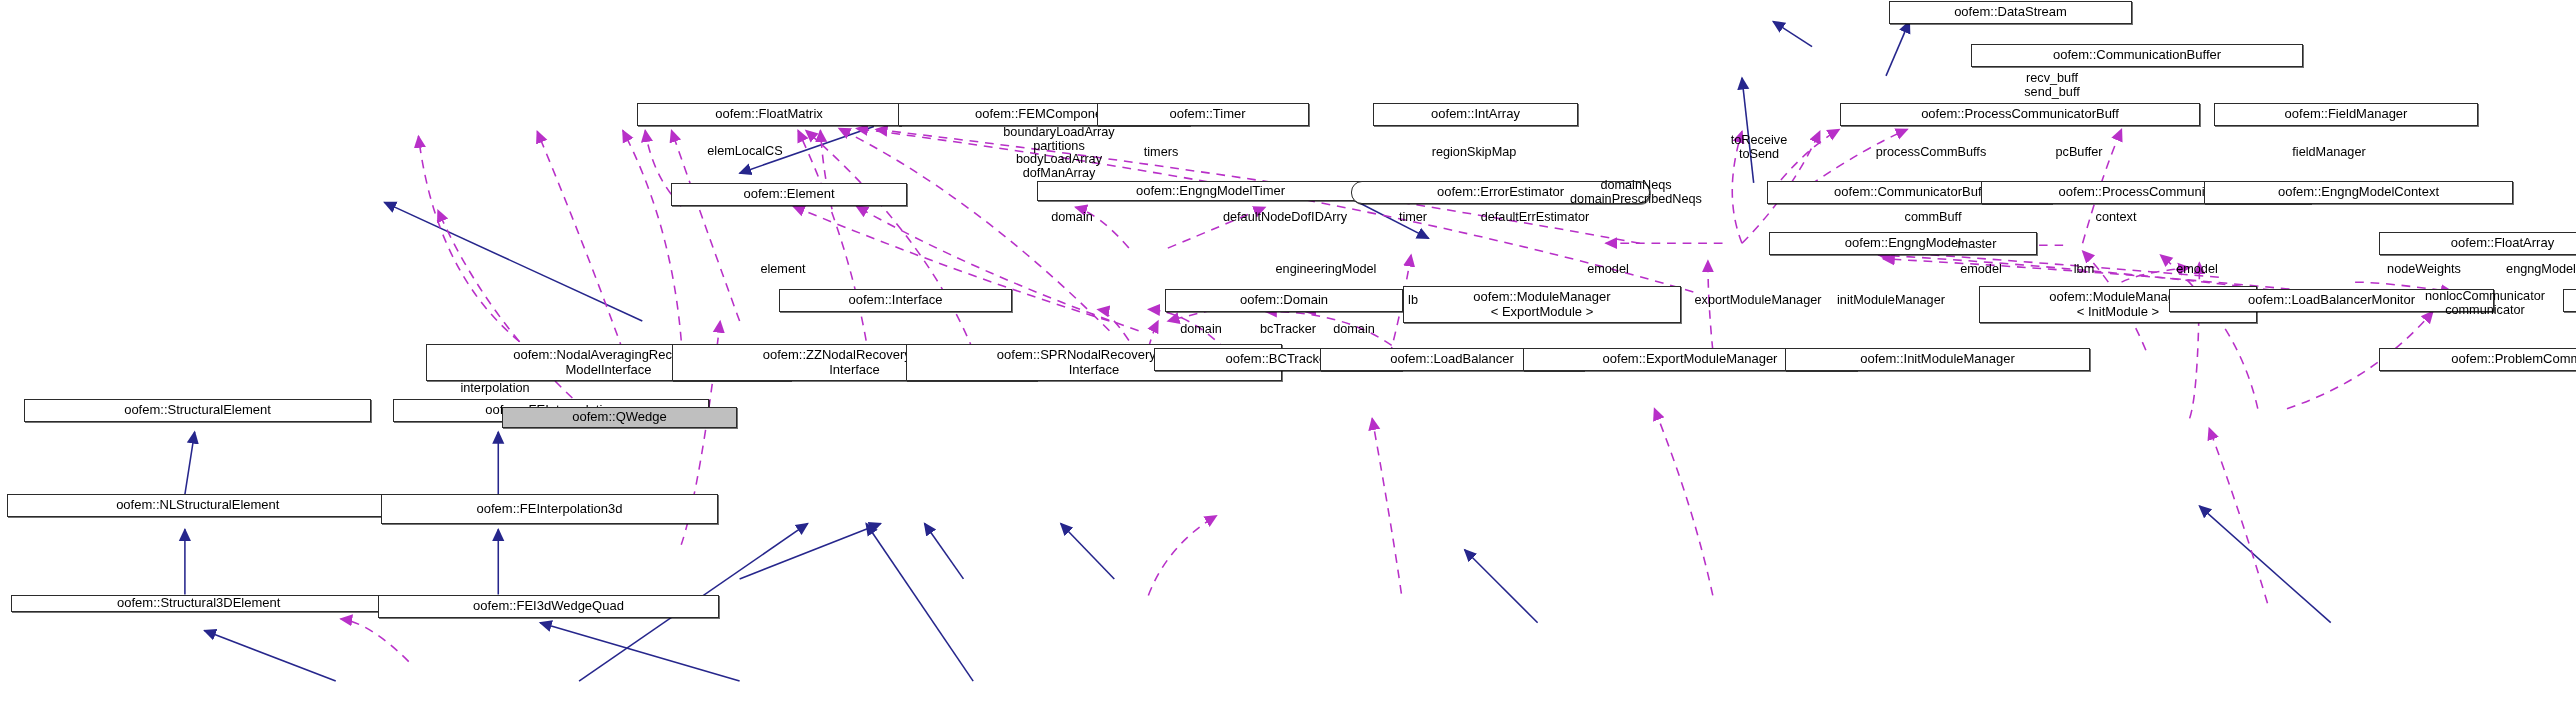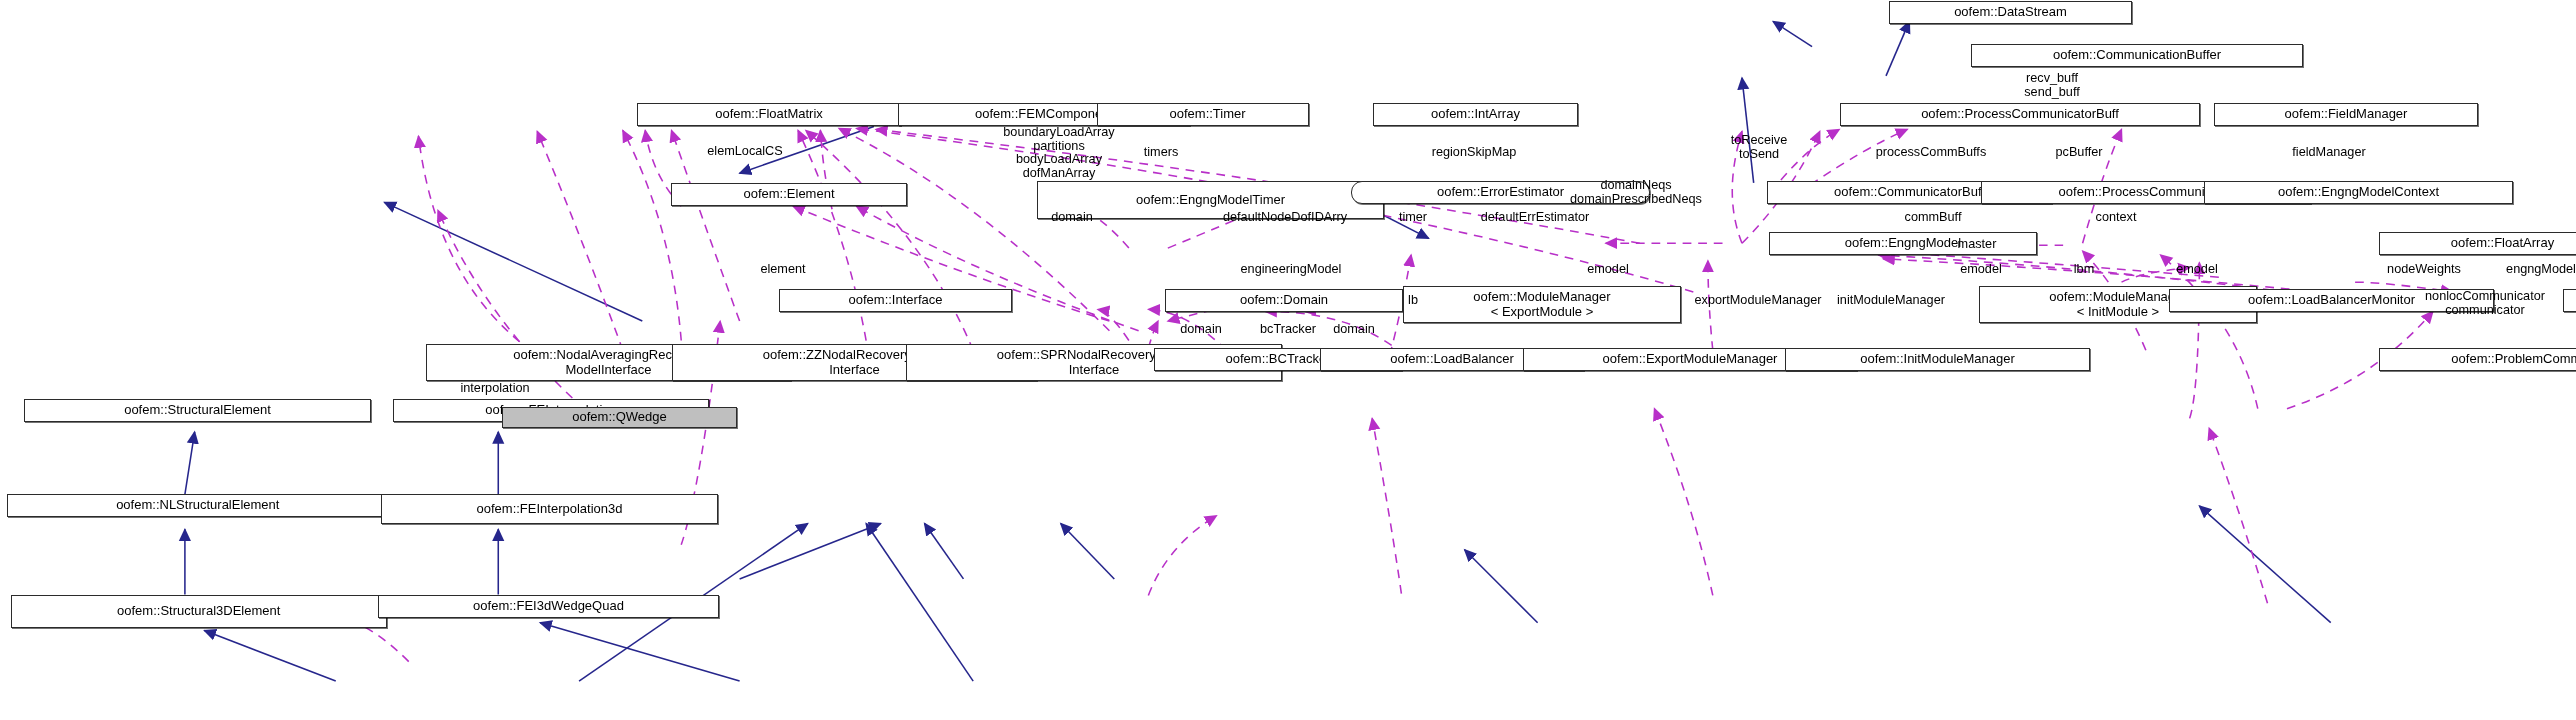--- a/index.html
+++ b/index.html
@@ -125,28 +125,28 @@
       <path d="M1440,610 Q1430,540 1410,430"></path>
       <path d="M1760,612 Q1740,520 1700,420"></path>
     </g>
   </svg>
 
   <div id="nodes">
       <div class="node" style="left: 24px; top: 399px; width: 347px; height: 23.4px;">oofem::StructuralElement</div>
       <div class="node" style="left: 393px; top: 399px; width: 316px; height: 23.4px;">oofem::FEInterpolation</div>
       <div class="node" style="left: 6.8px; top: 494px; width: 382px; height: 23.4px;">oofem::NLStructuralElement</div>
       <div class="node" style="left: 381px; top: 494px; width: 337px; height: 30px;">oofem::FEInterpolation3d</div>
-      <div class="node" style="left: 10.7px; top: 595px; width: 376px; height: 33px;">oofem::Structural3DElement</div>
+      <div class="node" style="left: 10.7px; top: 595px; width: 376px; height: 17px;">oofem::Structural3DElement</div>
       <div class="node" style="left: 378px; top: 595px; width: 341px; height: 23.4px;">oofem::FEI3dWedgeQuad</div>
       <div class="node" style="left: 671px; top: 183px; width: 236px; height: 23.4px;">oofem::Element</div>
       <div class="node" style="left: 637px; top: 103px; width: 264px; height: 23.4px;">oofem::FloatMatrix</div>
       <div class="node" style="left: 898px; top: 103px; width: 292px; height: 23.4px;">oofem::FEMComponent</div>
       <div class="node" style="left: 1097px; top: 103px; width: 212px; height: 23.4px; padding-left: 14px;">oofem::Timer</div>
       <div class="node" style="left: 1373px; top: 103px; width: 205px; height: 23.4px;">oofem::IntArray</div>
-      <div class="node" style="left: 1037px; top: 181px; width: 347px; height: 38px;">oofem::EngngModelTimer</div>
+      <div class="node" style="left: 1037px; top: 181px; width: 347px; height: 20px;">oofem::EngngModelTimer</div>
       <div class="node" style="left: 1351px; top: 181px; width: 299px; height: 23.4px; border-radius: 11px;">oofem::ErrorEstimator</div>
       <div class="node" style="left: 779px; top: 289px; width: 233px; height: 23.4px;">oofem::Interface</div>
       <div class="node" style="left: 426px; top: 344px; width: 365px; height: 37px;">oofem::NodalAveragingRecovery
 ModelInterface</div>
       <div class="node" style="left: 672px; top: 344px; width: 365px; height: 37px;">oofem::ZZNodalRecoveryModel
 Interface</div>
       <div class="node" style="left: 906px; top: 344px; width: 376px; height: 37px;">oofem::SPRNodalRecoveryModel
 Interface</div>
       <div class="node current" style="left: 502px; top: 407px; width: 235px; height: 21.4px;">oofem::QWedge</div>
       <div class="node" style="left: 1165px; top: 289px; width: 238px; height: 23.4px;">oofem::Domain</div>
@@ -188,21 +188,21 @@
       <div class="elabel" style="left: 2329px; top: 153px;">fieldManager</div>
       <div class="elabel" style="left: 1636px; top: 193px;">domainNeqs
 domainPrescribedNeqs</div>
       <div class="elabel" style="left: 1072px; top: 218px;">domain</div>
       <div class="elabel" style="left: 1285px; top: 218px;">defaultNodeDofIDArry</div>
       <div class="elabel" style="left: 1413px; top: 218px;">timer</div>
       <div class="elabel" style="left: 1535px; top: 218px;">defaultErrEstimator</div>
       <div class="elabel" style="left: 1933px; top: 218px;">commBuff</div>
       <div class="elabel" style="left: 2116px; top: 218px;">context</div>
       <div class="elabel" style="left: 783px; top: 270px;">element</div>
-      <div class="elabel" style="left: 1291px; top: 270px;">engineeringModel</div>
+      <div class="elabel" style="left: 1326px; top: 270px;">engineeringModel</div>
       <div class="elabel" style="left: 1608px; top: 270px;">emodel</div>
       <div class="elabel" style="left: 1977px; top: 245px;">master</div>
       <div class="elabel" style="left: 1981px; top: 270px;">emodel</div>
       <div class="elabel" style="left: 2084px; top: 270px;">lbm</div>
       <div class="elabel" style="left: 2197px; top: 270px;">emodel</div>
       <div class="elabel" style="left: 2424px; top: 270px;">nodeWeights</div>
       <div class="elabel" style="left: 2541px; top: 270px;">engngModel</div>
       <div class="elabel" style="left: 1758px; top: 301px;">exportModuleManager</div>
       <div class="elabel" style="left: 1891px; top: 301px;">initModuleManager</div>
       <div class="elabel" style="left: 2485px; top: 304px;">nonlocCommunicator

